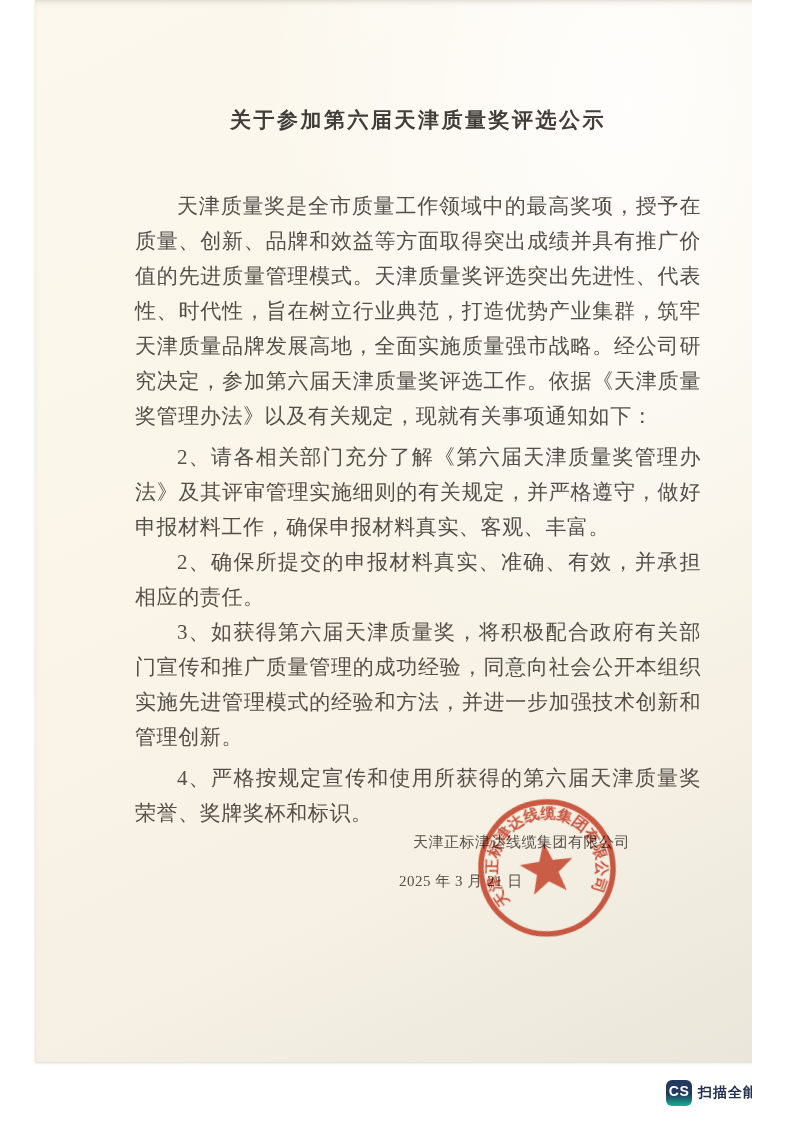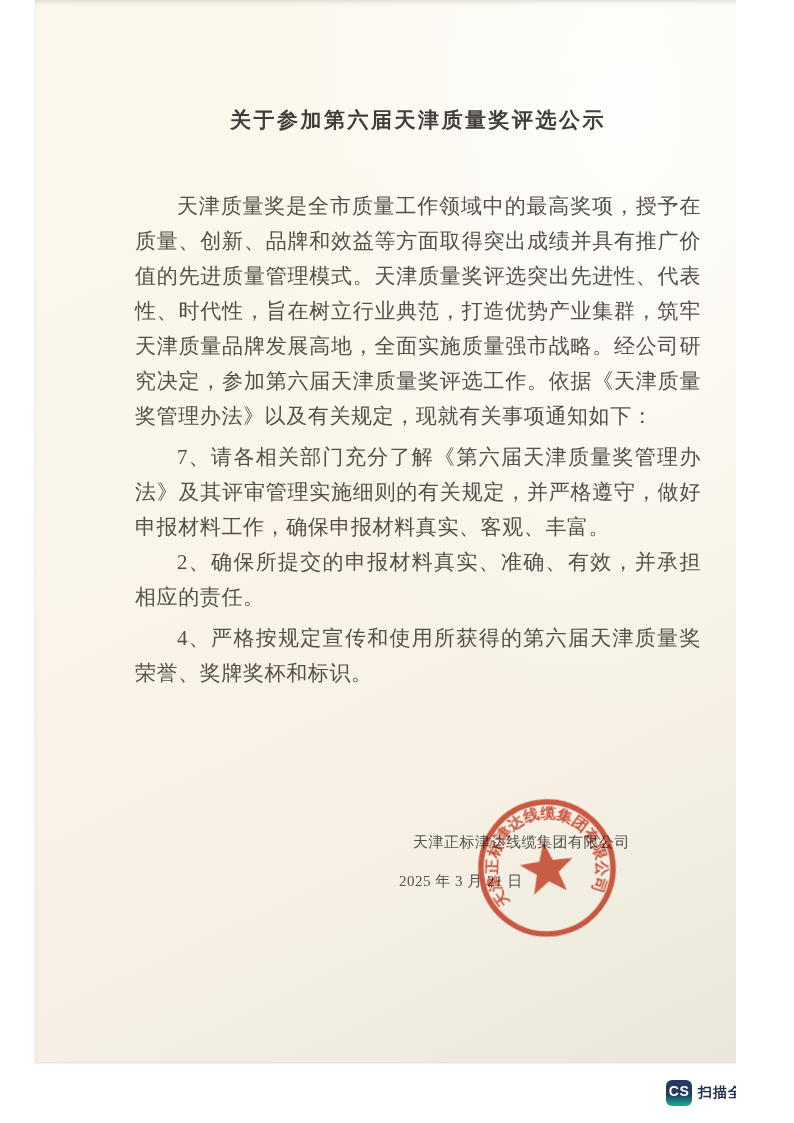--- a/index.html
+++ b/index.html
@@ -1,17 +1,17 @@
 <!DOCTYPE html>
 <html><head>
 <meta charset="utf-8">
 <style>
   html,body{margin:0;padding:0;background:#ffffff;}
   .page{position:relative;width:736px;height:1123px;background:#ffffff;overflow:hidden;
-        font-family:"Liberation Serif","DejaVu Serif",serif;}
+        font-family:"Liberation Serif","DejaVu Serif",serif;padding-left:16px;}
 
   
   .paper{position:absolute;left:35px;top:0;width:759px;height:1062px;
          background:
            radial-gradient(ellipse at 78% 10%, rgba(255,255,255,.85), rgba(255,255,255,0) 45%),
            linear-gradient(155deg,#fcf8ee 0%,#faf5e8 45%,#f5f0e3 75%,#e9e5da 100%);
          box-shadow:inset 0 4px 6px -4px rgba(160,155,140,.55), 0 1px 2px rgba(180,175,160,.5);}
 
   .doc{position:absolute;left:100px;top:0;width:566px;color:#4f4a44;}
   .doc-title{margin:106px 0 0;text-align:center;font-size:21px;font-weight:600;
@@ -42,22 +42,23 @@
 </style>
 </head>
 <body>
 
 <div class="page">
 
   <div class="paper">
     <div class="doc">
       <h1 class="doc-title">关于参加第六届天津质量奖评选公示</h1>
       <p class="first">天津质量奖是全市质量工作领域中的最高奖项，授予在质量、创新、品牌和效益等方面取得突出成绩并具有推广价值的先进质量管理模式。天津质量奖评选突出先进性、代表性、时代性，旨在树立行业典范，打造优势产业集群，筑牢天津质量品牌发展高地，全面实施质量强市战略。经公司研究决定，参加第六届天津质量奖评选工作。依据《天津质量奖管理办法》以及有关规定，现就有关事项通知如下：</p>
-      <p class="gap">7、请各相关部门充分了解《第六届天津质量奖管理办法》及其评审管理实施细则的有关规定，并严格遵守，做好申报材料工作，确保申报材料真实、客观、丰富。</p>
+      <p class="gap">2、请各相关部门充分了解《第六届天津质量奖管理办法》及其评审管理实施细则的有关规定，并严格遵守，做好申报材料工作，确保申报材料真实、客观、丰富。</p>
       <p>2、确保所提交的申报材料真实、准确、有效，并承担相应的责任。</p>
+      <p>3、如获得第六届天津质量奖，将积极配合政府有关部门宣传和推广质量管理的成功经验，同意向社会公开本组织实施先进管理模式的经验和方法，并进一步加强技术创新和管理创新。</p>
       <p class="gap">4、严格按规定宣传和使用所获得的第六届天津质量奖荣誉、奖牌奖杯和标识。</p>
     </div>
 
     <div class="sig-company">天津正标津达线缆集团有限公司</div>
     <div class="sig-date">2025 年 3 月 21 日</div>
   </div>
 
   <svg class="stamp" viewBox="0 0 160 160" width="160" height="160">
     <defs>
       <path id="sealArc" d="M 39 108.7 A 50 50 0 1 1 121 108.7" fill="none"></path>

